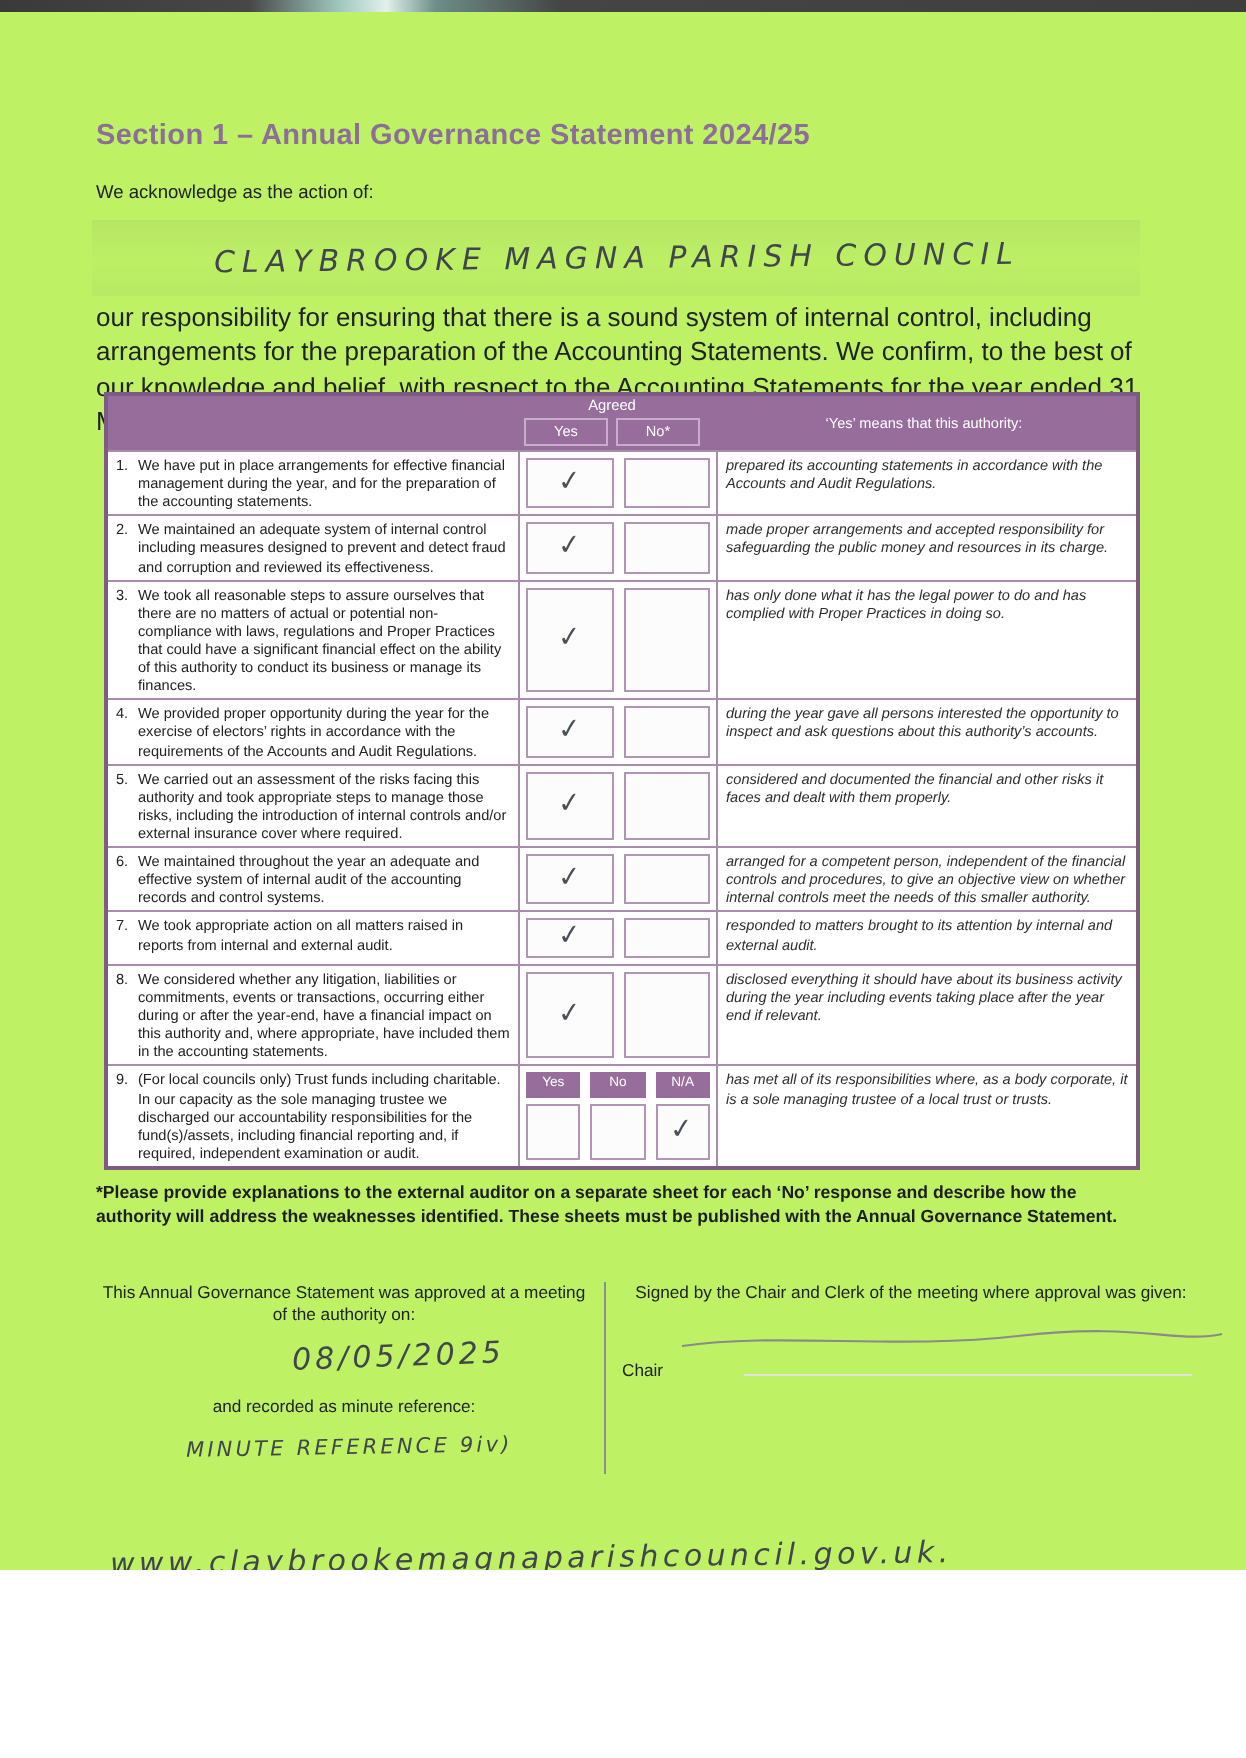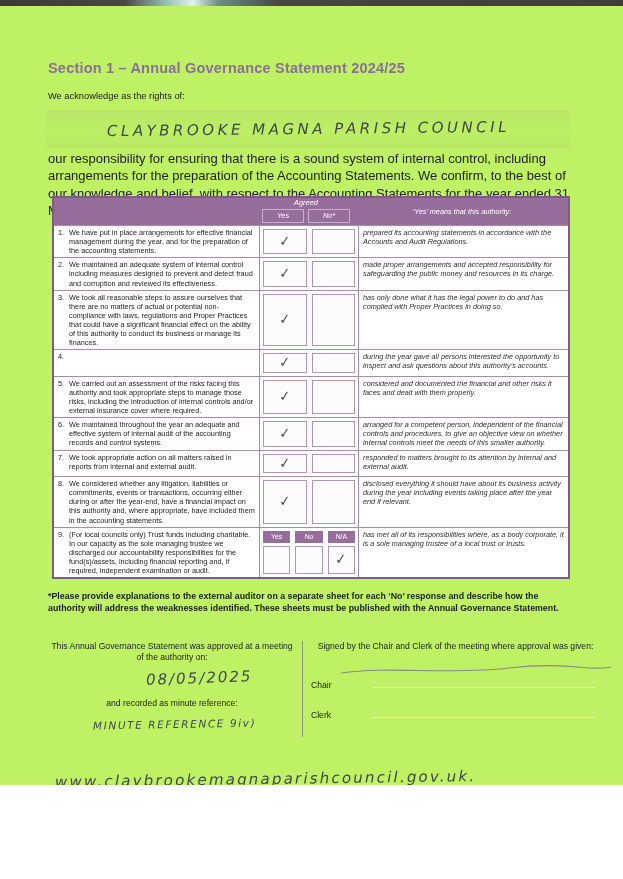--- a/index.html
+++ b/index.html
@@ -12,21 +12,21 @@
   .ack{position:absolute;top:91px;left:48px;margin:0;font-size:9.3px;}
   .council-band{position:absolute;top:110px;left:46px;width:524px;height:38px;
         background:linear-gradient(180deg,rgba(120,120,120,.10),rgba(120,120,120,.02) 55%,rgba(120,120,120,.08));
         display:flex;align-items:center;justify-content:center;}
   .handwriting{font-family:"DejaVu Sans",sans-serif;font-style:italic;color:#41464d;}
   .council{font-size:15px;letter-spacing:3.5px;transform:rotate(-.6deg);white-space:nowrap;}
   .resp{position:absolute;top:150px;left:48px;width:530px;margin:0;font-size:13px;line-height:1.34;}
 
   .gov-table{position:absolute;top:196px;left:52px;width:518px;box-sizing:border-box;
         border:2px solid #7e5a85;font-size:7.3px;line-height:1.25;background:#fff;}
-  .thead{display:flex;background:#966d9b;color:#fff;font-style:italic;}
+  .thead{display:flex;background:#966d9b;color:#fff;}
   .th-stmt{width:206px;}
   .th-checks{width:92px;box-sizing:border-box;padding:1px 2px 2px;}
   .agreed{text-align:center;font-size:7.4px;line-height:1.2;}
   .yn{display:flex;gap:4px;margin-top:1px;}
   .th-cell{flex:1;border:1px solid #c9aecb;text-align:center;padding:1px 0 2px;}
   .th-meaning{flex:1;padding:9px 4px 2px 8px;text-align:center;}
   .trow{display:flex;border-top:1px solid #a98cab;background:#fff;}
   .cell{box-sizing:border-box;padding:2px 4px;}
   .stmt{width:206px;border-right:1px solid #a98cab;position:relative;padding-left:15px;}
   .num{position:absolute;left:4px;top:2px;}
@@ -62,21 +62,21 @@
         font-size:8.2px;color:#2b2b2b;line-height:1.3;}
   .footer-left div{margin:0;}
 </style>
 </head>
 <body>
 
 <div class="page">
   <div class="scan-strip"></div>
 
   <h1 class="title">Section 1 – Annual Governance Statement 2024/25</h1>
-  <p class="ack">We acknowledge as the rights of:</p>
+  <p class="ack">We acknowledge as the action of:</p>
 
   <div class="council-band">
     <span class="handwriting council">CLAYBROOKE MAGNA PARISH COUNCIL</span>
   </div>
 
   <p class="resp">our responsibility for ensuring that there is a sound system of internal control, including arrangements for the preparation of the Accounting Statements. We confirm, to the best of our knowledge and belief, with respect to the Accounting Statements for the year ended 31 March 2025, that:</p>
 
   <div class="gov-table">
     <div class="thead">
       <div class="th-stmt"></div>
@@ -126,21 +126,21 @@
                 <span class="tick">✓</span>
               </div>
             </div>
             <div class="optcol">
               <div class="cbox"></div>
             </div>
           </div>
           <div class="cell meaning">has only done what it has the legal power to do and has complied with Proper Practices in doing so.</div>
         </div>
         <div class="trow">
-          <div class="cell stmt"><span class="num">4.</span></div>
+          <div class="cell stmt"><span class="num">4.</span><span>We provided proper opportunity during the year for the exercise of electors’ rights in accordance with the requirements of the Accounts and Audit Regulations.</span></div>
           <div class="checks">
             <div class="optcol">
               <div class="cbox">
                 <span class="tick">✓</span>
               </div>
             </div>
             <div class="optcol">
               <div class="cbox"></div>
             </div>
           </div>
@@ -237,24 +237,20 @@
     <div class="appr-divider"></div>
     <div class="appr-right">
       <p class="appr-text">Signed by the Chair and Clerk of the meeting where approval was given:</p>
       <svg class="sig-stroke" width="275" height="16" viewBox="0 0 275 16">
         <path d="M2 11 C 50 4, 110 13, 170 6 S 250 10, 272 5" fill="none" stroke="#8a8a8a" stroke-width="1.1"></path>
       </svg>
       <div class="sig-row chair">
         <span>Chair</span>
         <span class="sig-line"></span>
       </div>
-      <div class="sig-row clerk">
-        <span>Clerk</span>
-        <span class="sig-line"></span>
-      </div>
     </div>
   </div>
 
   <div class="handwriting url">www.claybrookemagnaparishcouncil.gov.uk.</div>
 
   <div class="footer">
     <div class="footer-rule"></div>
     <div class="footer-row">
       <div class="footer-left">
         <div>Annual Governance and Accountability Return 2024/25 Form 3</div>

